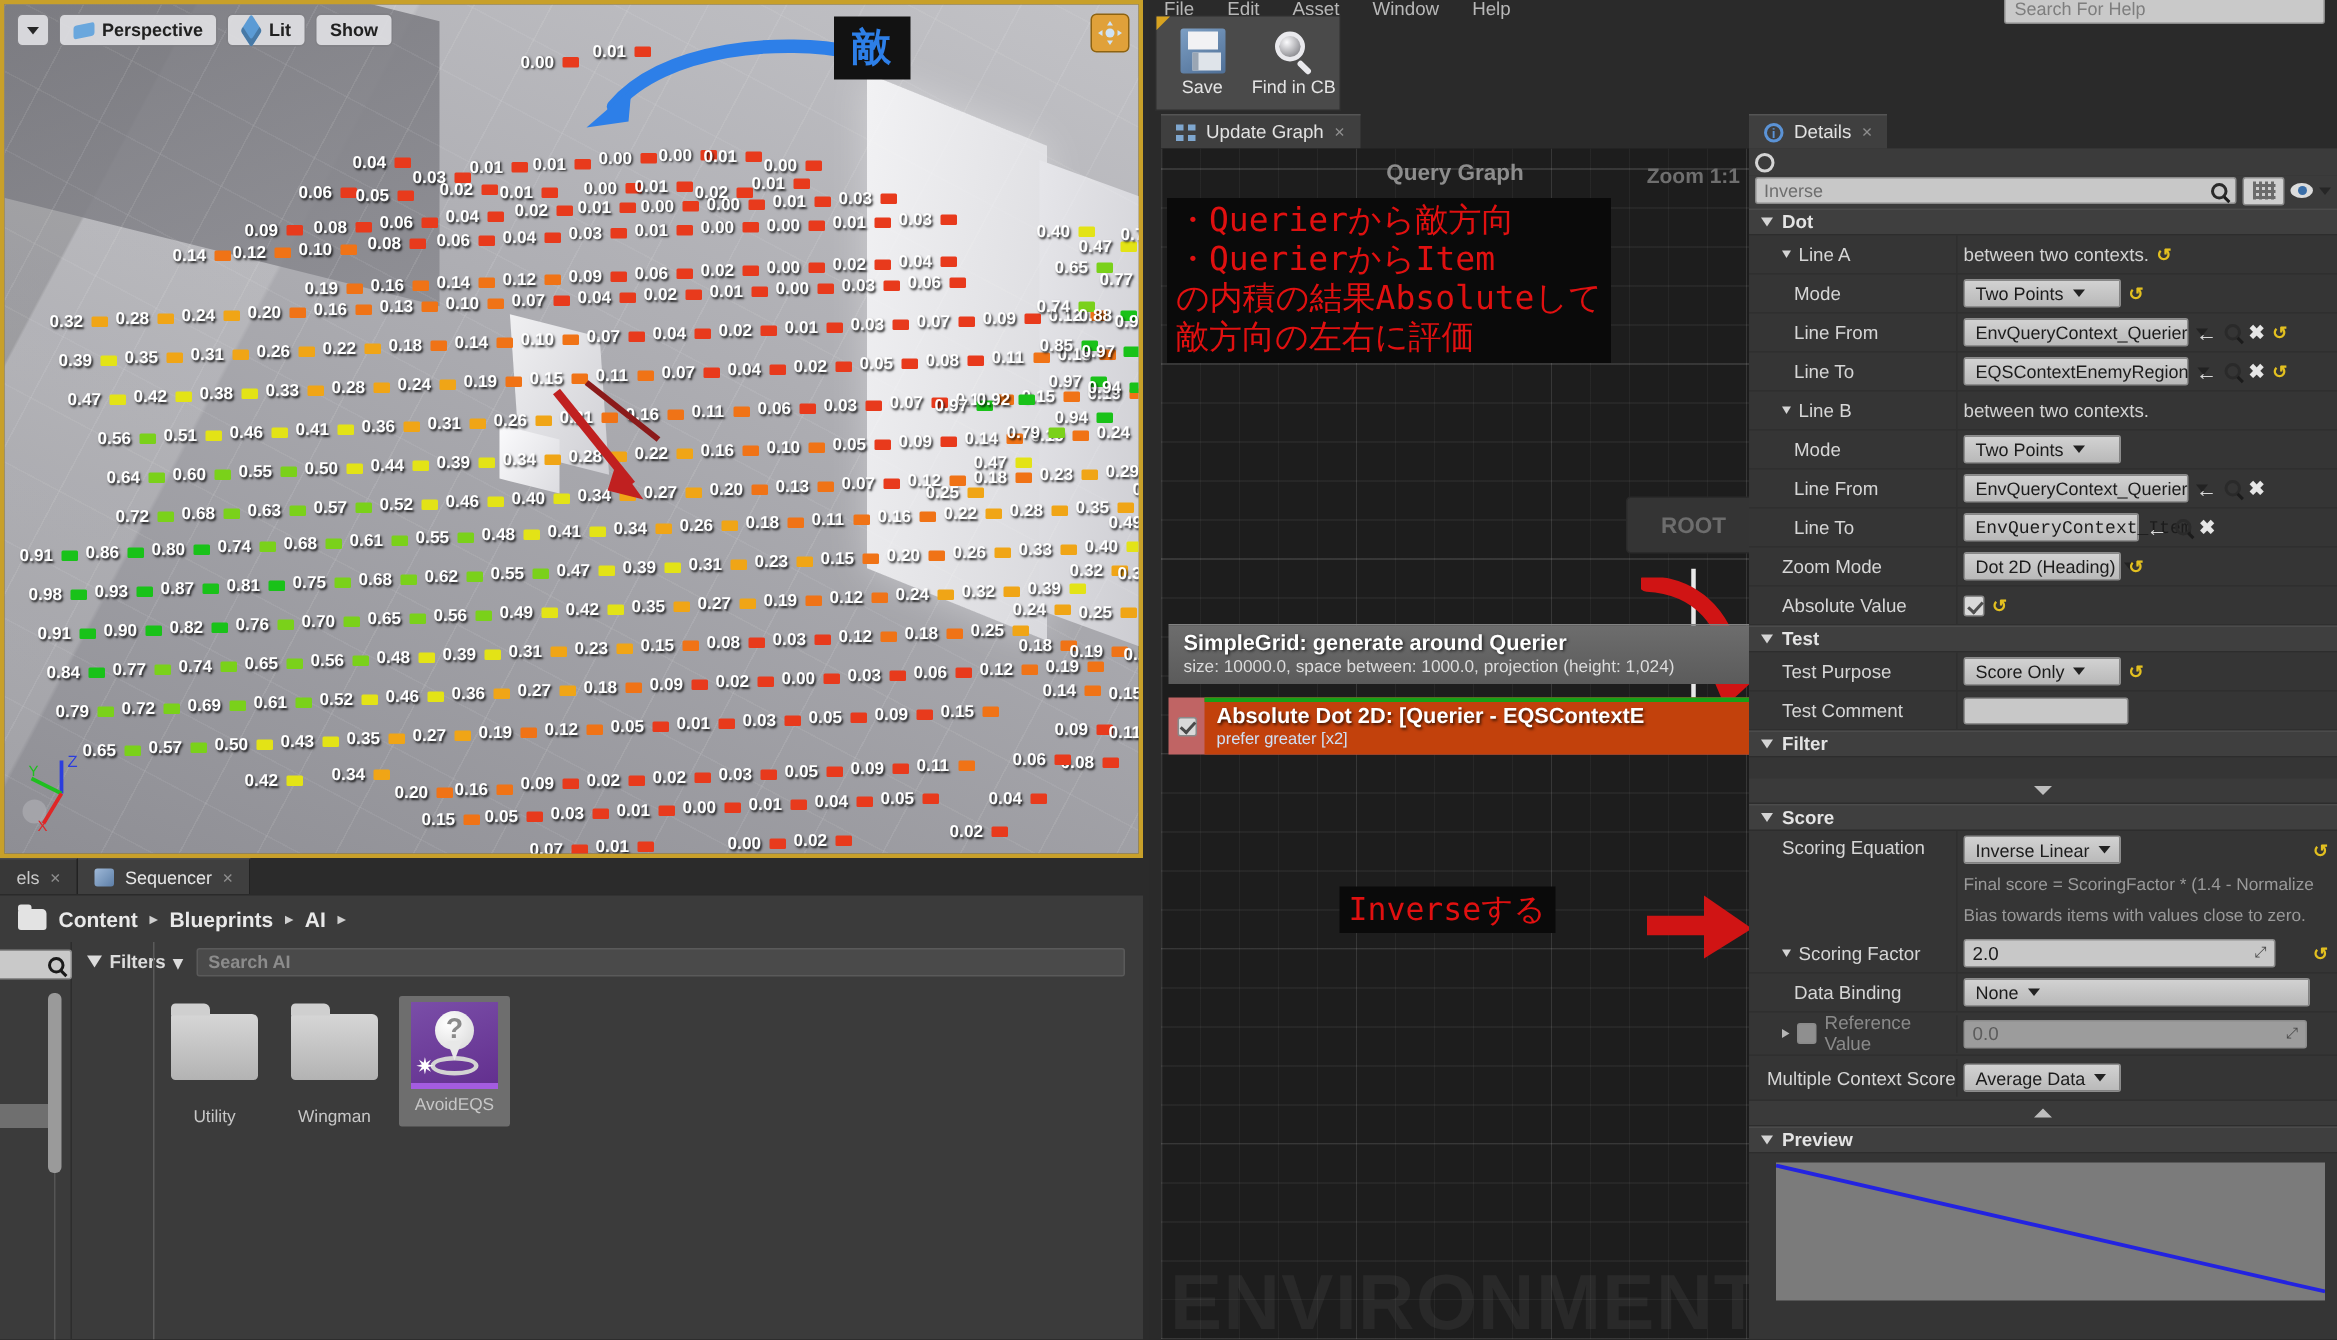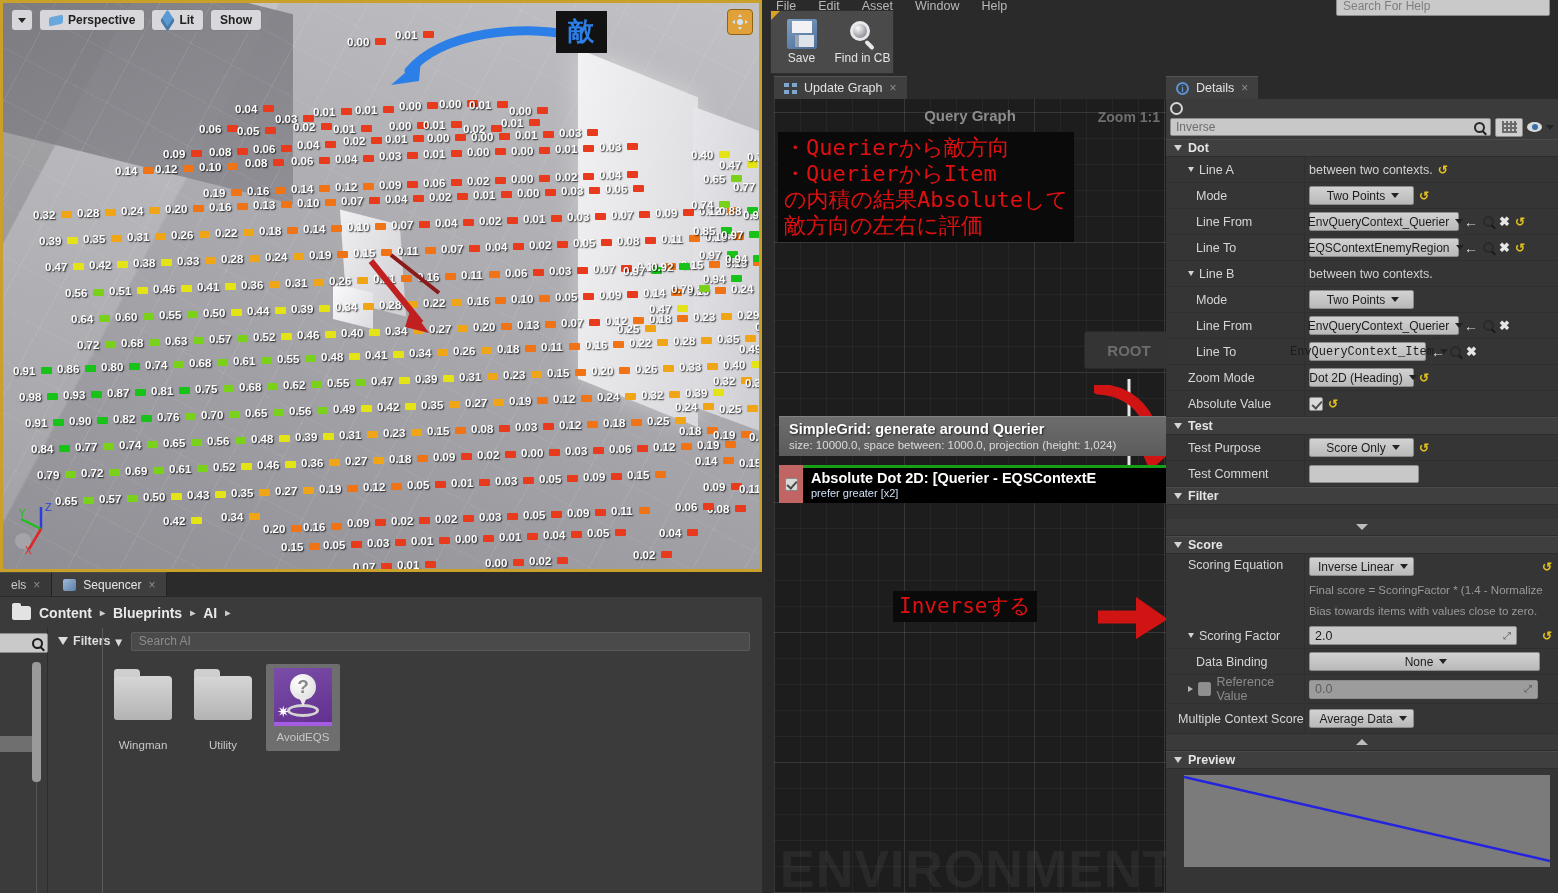--- a/index.html
+++ b/index.html
@@ -147,21 +147,21 @@
   #cb-filterbar {
     height: 26px; display: flex; align-items: center; gap: 9px; padding: 0 12px 0 10px;
   }
   #filters-btn {
     display: flex; align-items: center; gap: 5px; font-size: 12.5px; color: #dcdcdc; font-weight: bold;
   }
   .funnel { width: 0; height: 0; border-left: 5px solid transparent; border-right: 5px solid transparent;
     border-top: 8px solid #dcdcdc; }
   #cb-search {
     flex: 1; height: 19px; background: #4a4a4a; border: 1px solid #5a5a5a; border-radius: 2px;
-    display: flex; align-items: center; padding: 0 7px; font-size: 12px; color: #8c8c8c;
+    display: flex; align-items: center; padding: 0 7px; font-size: 12px; color: #8c8c8c; font-weight: bold;
   }
   #cb-assets { display: flex; gap: 6px; padding: 10px 0 0 58px; }
   .asset { width: 74px; text-align: center; }
   .asset.sel { background: #6e6e6e; border-radius: 2px; padding-bottom: 4px; }
   .asset-thumb {
     width: 58px; height: 58px; margin: 4px auto 0; position: relative;
   }
   .folder-big {
     width: 58px; height: 44px; margin-top: 12px; position: relative;
     background: linear-gradient(180deg,#d6d6d6,#b3b3b3); border-radius: 2px 4px 3px 3px;
@@ -310,21 +310,21 @@
   }
   .cbox {
     width: 13px; height: 13px; background: #d9d9d9; border: 1px solid #8a8a8a; border-radius: 2px;
     position: relative;
   }
   .cbox:after {
     content: ""; position: absolute; left: 3px; top: 0px; width: 4px; height: 8px;
     border: solid #4a4a4a; border-width: 0 2px 2px 0; transform: rotate(42deg);
   }
   #test-body {
-    flex: 1; background: #000000; border-top: 3px solid #17a017; padding: 2px 8px;
+    flex: 1; background: #c2410c; border-top: 3px solid #17a017; padding: 2px 8px;
     overflow: hidden;
   }
   #test-title {
     font-size: 14.5px; font-weight: bold; color: #fff; white-space: nowrap;
     text-shadow: 1px 1px 2px rgba(0,0,0,.7);
   }
   #test-sub { font-size: 11px; color: #cfe0f6; margin-top: 1px; }
   #red-arrow-1 { position: absolute; left: 320px; top: 286px; width: 75px; height: 86px; }
   #red-arrow-2 { position: absolute; left: 322px; top: 496px; width: 72px; height: 46px; }
 
@@ -389,21 +389,21 @@
   }
   .plabel.i1 { padding-left: 22px; }
   .plabel.i2 { padding-left: 30px; }
   .plabel.dim { color: #8b8b8b; }
   .pval { flex: 1; display: flex; align-items: center; gap: 5px; padding-left: 4px;
     border-left: 1px solid #2f2f2f; min-height: 25px; }
   .ptext { font-size: 12.5px; color: #d2d2d2; }
   .combo {
     height: 19px; background: linear-gradient(180deg,#d2d2d2,#b9b9b9);
     border: 1px solid #8c8c8c; border-radius: 2px;
-    display: inline-flex; align-items: center; justify-content: center; gap: 6px;
+    display: inline-flex; align-items: center; justify-content: flex-start; gap: 6px;
     padding: 0 4px 0 7px; font-size: 12px; color: #1c1c1c; white-space: nowrap;
   }
   .combo.w105 { width: 105px; }
   .combo.w150 { width: 150px; }
   .combo.w120 { width: 117px; font-family: Liberation Mono, monospace; }
   .combo.wfill { flex: 1; margin-right: 18px; }
   .cb-caret { width: 0; height: 0; border-left: 4px solid transparent; border-right: 4px solid transparent;
     border-top: 5px solid #222; }
   .txtbox {
     height: 18px; background: #c8c8c8; border: 1px solid #8c8c8c; border-radius: 2px;
@@ -1135,27 +1135,27 @@
           <div id="cb-search">
             <span>Search AI</span>
           </div>
         </div>
 
         <div id="cb-assets">
           <div class="asset">
             <div class="asset-thumb">
               <div class="folder-big"></div>
             </div>
-            <div class="asset-name">Wingman</div>
+            <div class="asset-name">Utility</div>
           </div>
           <div class="asset">
             <div class="asset-thumb">
               <div class="folder-big"></div>
             </div>
-            <div class="asset-name">Utility</div>
+            <div class="asset-name">Wingman</div>
           </div>
           <div class="asset sel">
             <div class="asset-thumb">
               <div class="eqs-thumb">
                 <div class="pin-ring"></div>
                 <div class="pin">
                   <span class="pin-q">?</span>
                 </div>
                 <span class="pin-star">✷</span>
               </div>

